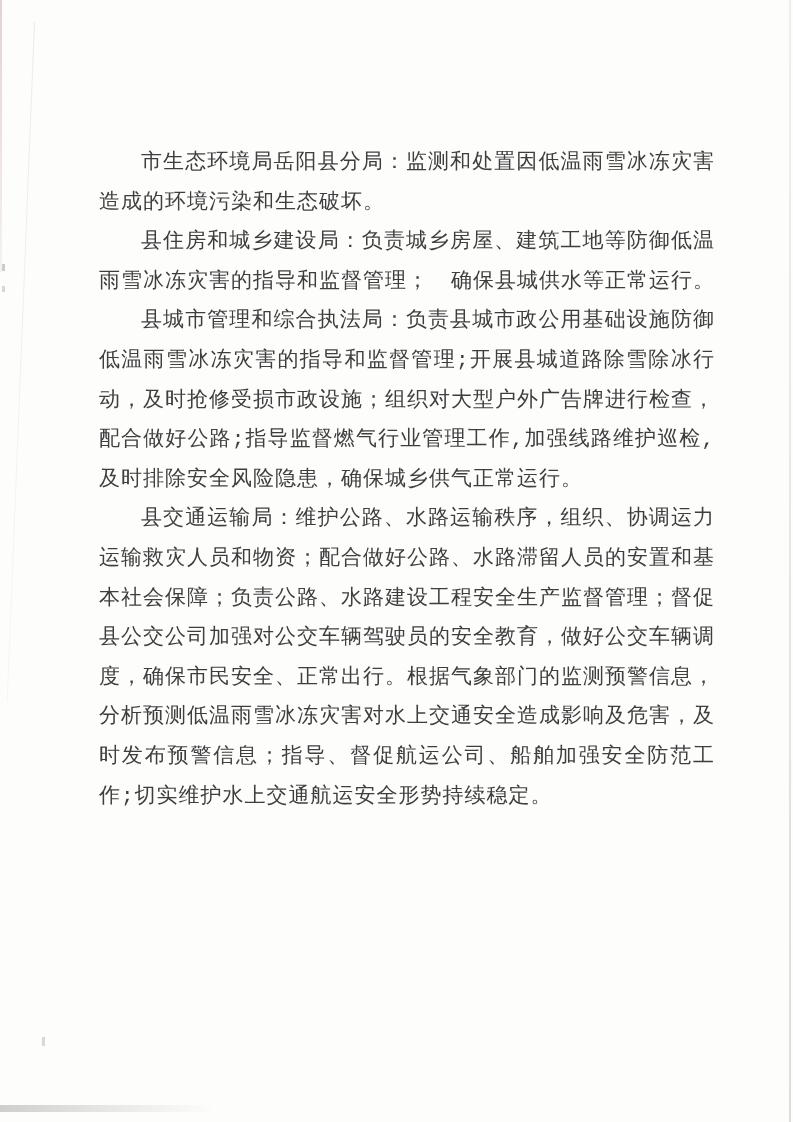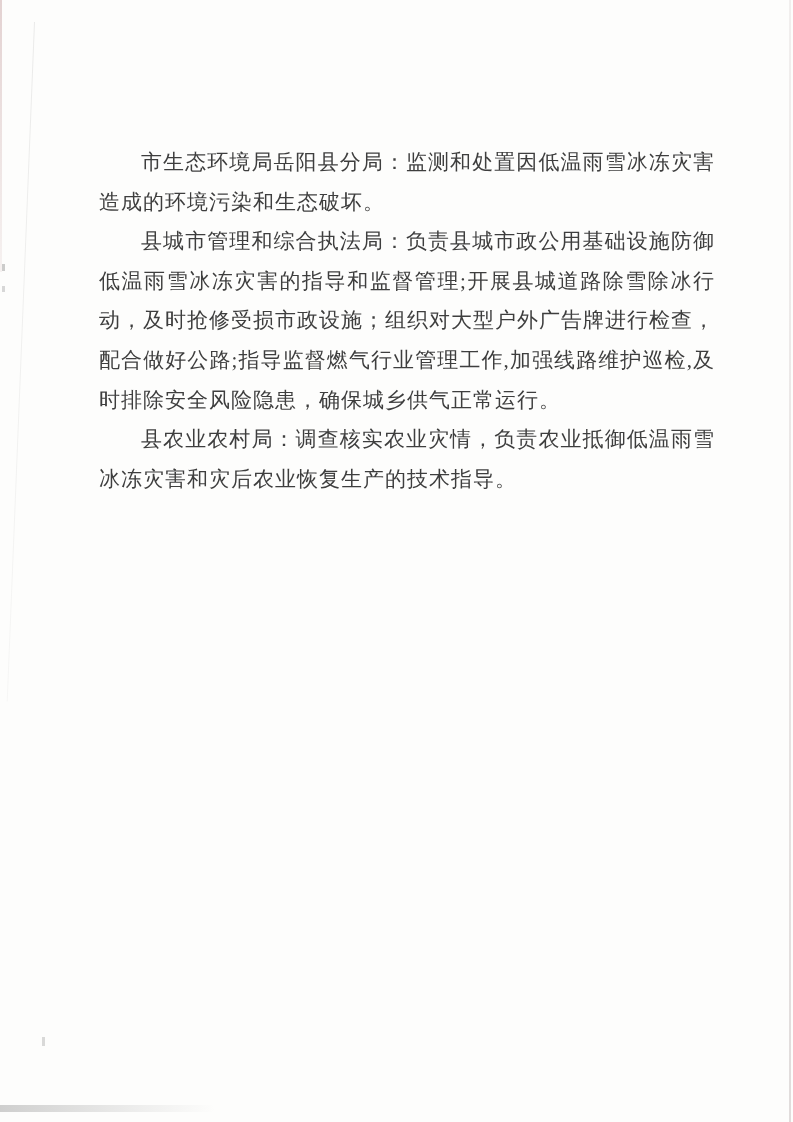--- a/index.html
+++ b/index.html
@@ -65,20 +65,21 @@
   .text-block {
     position: absolute;
     left: 99px;
     top: 143px;
     width: 616px;
     color: var(--ink, #3e3e3e);
     font-size: 21px;
     line-height: 39.6px;
     letter-spacing: 1px;
     text-align: justify;
+    font-family: Liberation Mono, monospace;
   }
   .text-block p {
     margin: 0;
     padding: 0;
     text-indent: 2em;
   }
 </style>
 </head>
 <body>
 
@@ -87,17 +88,18 @@
   <div class="edge-line-left"></div>
   <div class="crease-left"></div>
   <div class="speck-a"></div>
   <div class="speck-b"></div>
   <div class="speck-c"></div>
   <div class="bottom-strip"></div>
   <div class="edge-line-right"></div>
 
   <div class="text-block">
     <p>市生态环境局岳阳县分局：监测和处置因低温雨雪冰冻灾害造成的环境污染和生态破坏。</p>
+    <p>县住房和城乡建设局：负责城乡房屋、建筑工地等防御低温雨雪冰冻灾害的指导和监督管理；　确保县城供水等正常运行。</p>
     <p>县城市管理和综合执法局：负责县城市政公用基础设施防御低温雨雪冰冻灾害的指导和监督管理;开展县城道路除雪除冰行动，及时抢修受损市政设施；组织对大型户外广告牌进行检查，配合做好公路;指导监督燃气行业管理工作,加强线路维护巡检,及时排除安全风险隐患，确保城乡供气正常运行。</p>
-    <p>县农业农村局：调查核实农业灾情，负责农业抵御低温雨雪冰冻灾害和灾后农业恢复生产的技术指导。</p>
+    <p>县交通运输局：维护公路、水路运输秩序，组织、协调运力运输救灾人员和物资；配合做好公路、水路滞留人员的安置和基本社会保障；负责公路、水路建设工程安全生产监督管理；督促县公交公司加强对公交车辆驾驶员的安全教育，做好公交车辆调度，确保市民安全、正常出行。根据气象部门的监测预警信息，分析预测低温雨雪冰冻灾害对水上交通安全造成影响及危害，及时发布预警信息；指导、督促航运公司、船舶加强安全防范工作;切实维护水上交通航运安全形势持续稳定。</p>
   </div>
 
 </div>
 
 </body></html>

